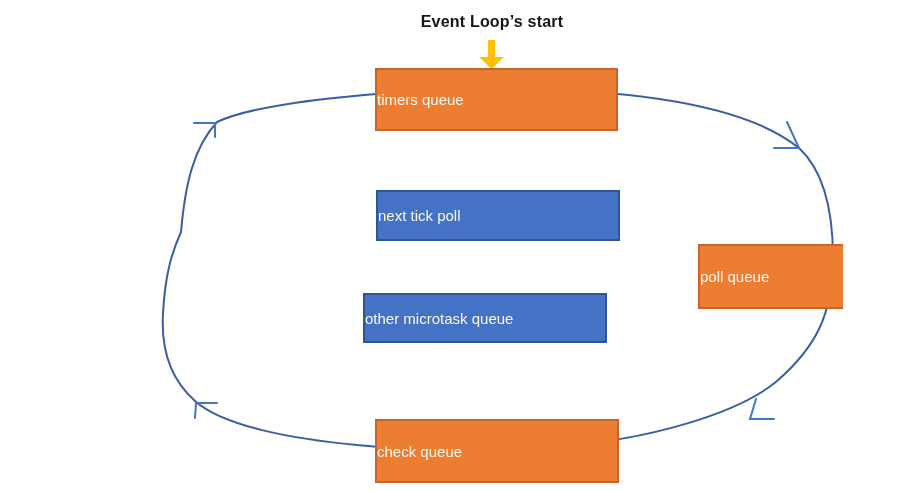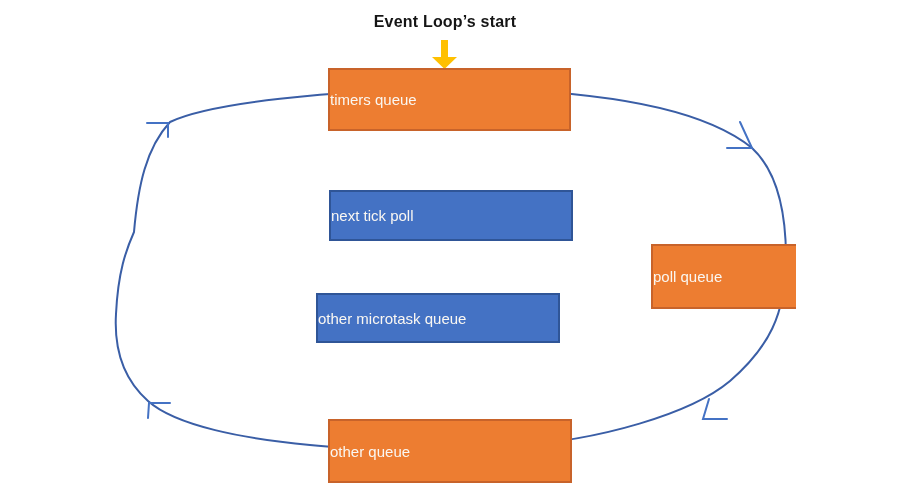--- a/index.html
+++ b/index.html
@@ -3,20 +3,21 @@
 <meta charset="utf-8">
 <style>
   html, body { margin: 0; padding: 0; background: #ffffff; }
   .canvas {
     position: relative;
     width: 796px;
     height: 491px;
     background: #ffffff;
     font-family: "Liberation Sans", sans-serif;
     overflow: hidden;
+    margin-left: 47px;
   }
   .flow-layer {
     position: absolute;
     left: 0; top: 0;
     width: 902px; height: 491px;
     z-index: 1;
   }
   .diagram-title {
     position: absolute;
     left: 330px; top: 13px;
@@ -92,16 +93,16 @@
   <div class="node blue node-other-microtask">
     <span>other microtask queue</span>
   </div>
 
 
   <div class="node orange node-poll">
     <span>poll queue</span>
   </div>
 
   <div class="node orange node-check">
-    <span>other queue</span>
+    <span>check queue</span>
   </div>
 
 </div>
 
 </body></html>

